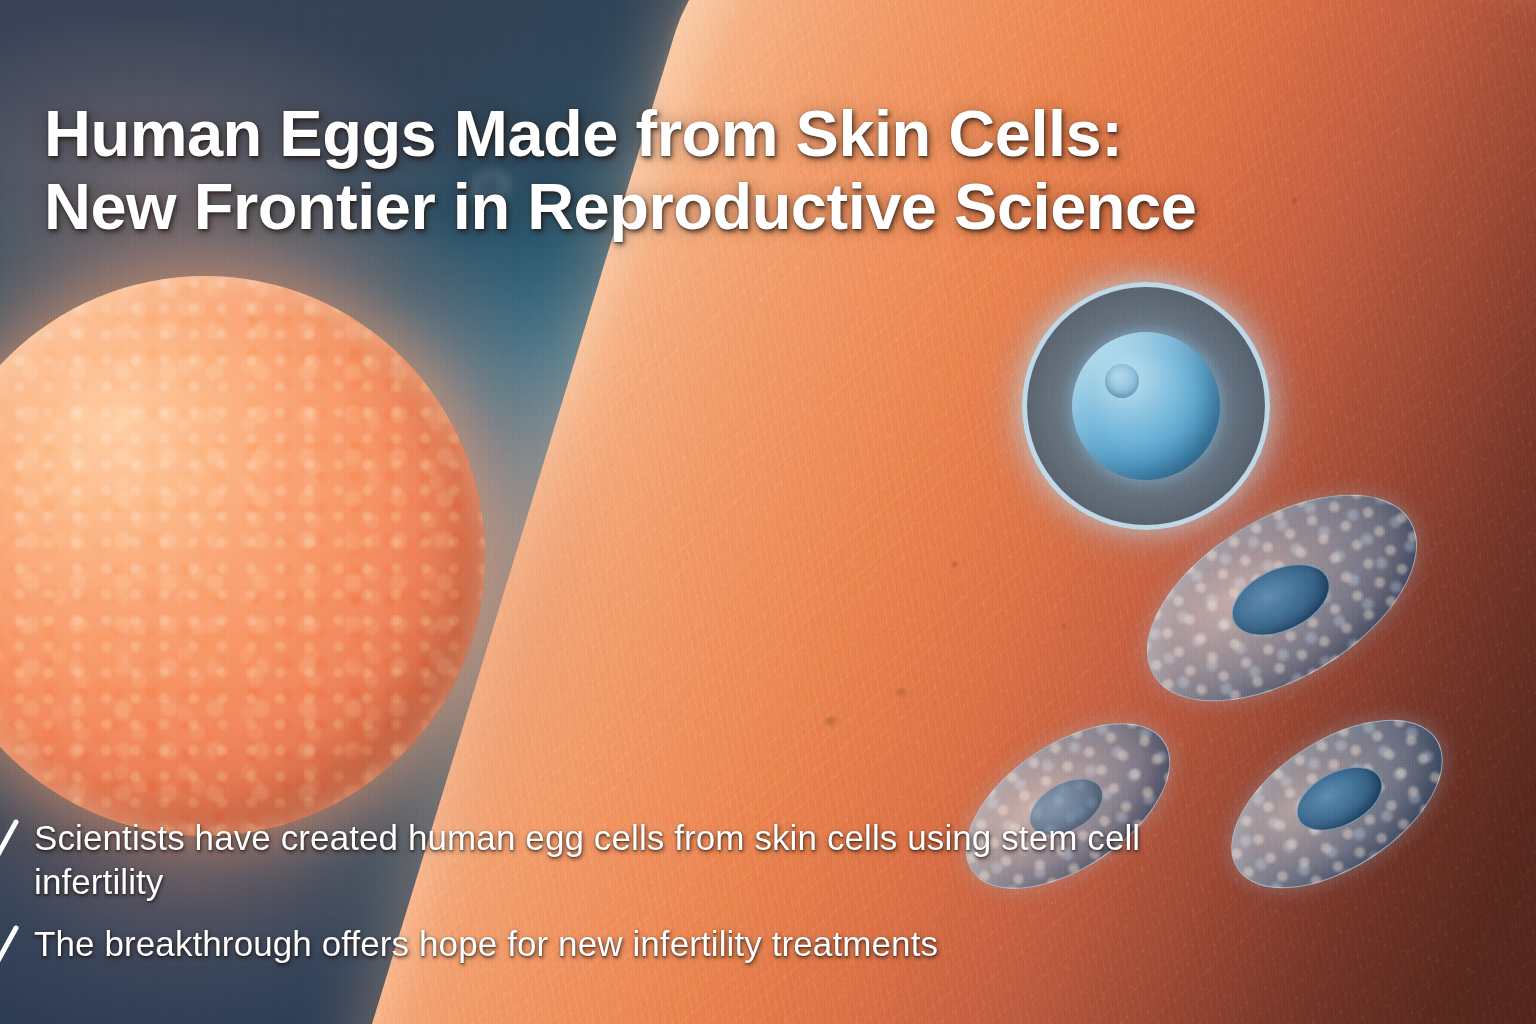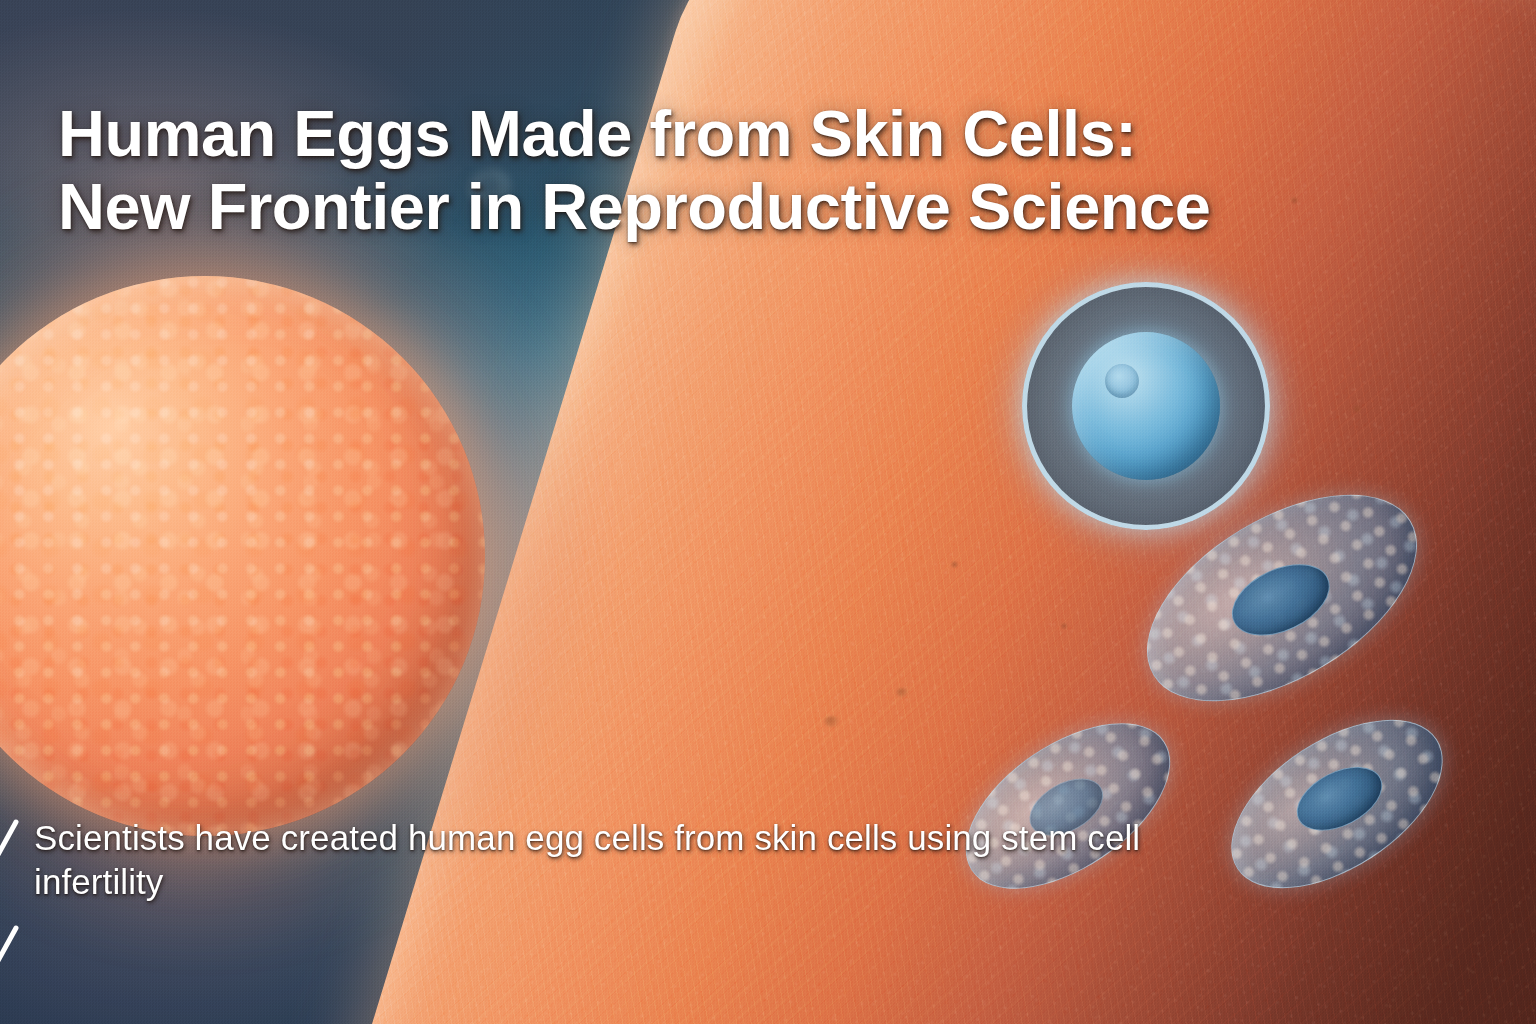--- a/index.html
+++ b/index.html
@@ -263,21 +263,21 @@
     background:radial-gradient(ellipse at 40% 36%,
       rgba(88,138,176,.92) 0%, rgba(62,110,150,.95) 40%,
       rgba(44,88,126,.95) 72%, rgba(36,74,110,.92) 100%);
     border:1px solid rgba(190,220,240,.45);
     box-shadow:inset -6px -5px 14px -5px rgba(14,36,60,.7);
   }
 
   
   .headline{
     position:absolute;
-    left:58px; top:98px;
+    left:44px; top:98px;
     width:1400px;
     color:#fff;
     font-size:65px;
     font-weight:700;
     line-height:1.12;
     letter-spacing:-.5px;
     text-shadow:
       2px 3px 5px rgba(30,16,10,.62),
       0 1px 2px rgba(20,12,8,.5),
       0 0 18px rgba(40,24,16,.3);
@@ -400,18 +400,19 @@
       </span>
       <span class="bullet-text">Scientists have created human egg cells from skin cells using stem cell infertility</span>
     </div>
 
     <div class="bullet">
       <span class="check">
         <svg width="34" height="40" viewBox="0 0 34 40" aria-hidden="true">
           <path d="M-6 30 L8 38 L30 -2" fill="none" stroke="#ffffff" stroke-width="5" stroke-linecap="round" stroke-linejoin="round"></path>
         </svg>
       </span>
+      <span class="bullet-text">The breakthrough offers hope for new infertility treatments</span>
     </div>
 
   </div>
 
   <div class="grain"></div>
 </div>
 
 </body></html>

